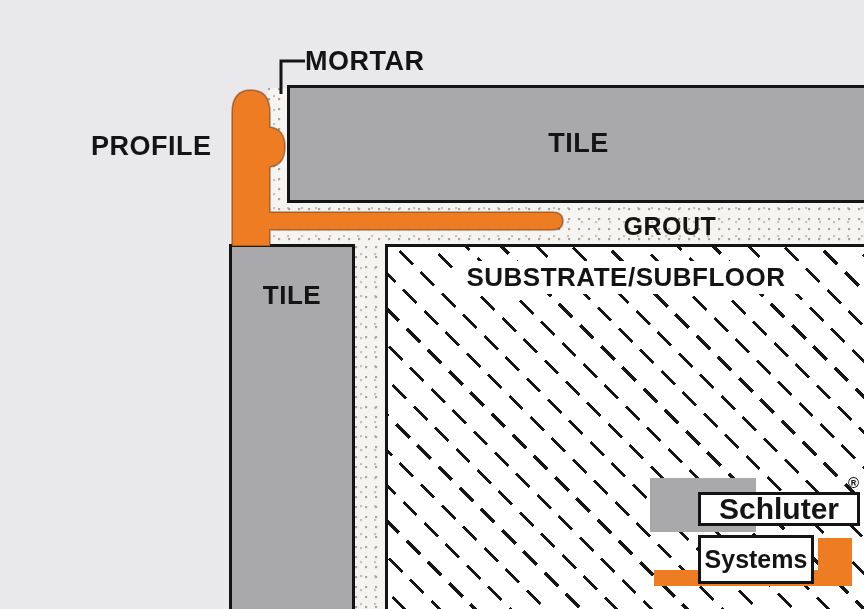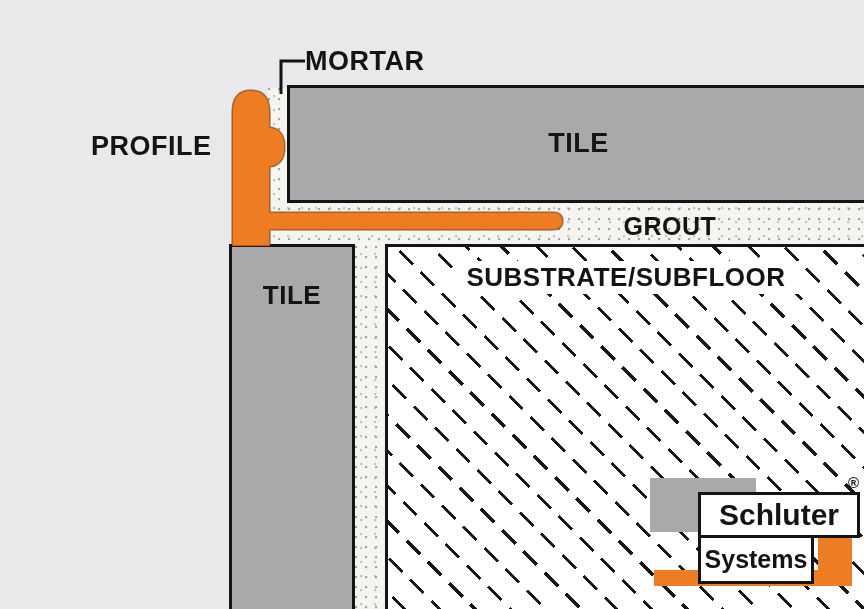--- a/index.html
+++ b/index.html
@@ -94,21 +94,21 @@
   </svg>
 
   <div class="abs label" style="left:305px;top:47px;">MORTAR</div>
 
   <div class="abs label" style="left:66px;top:132px;margin-left:25px;">PROFILE</div>
 
   <div class="abs" style="left:648px;top:476px;width:216px;height:112px;">
     <div class="abs" style="left:2px;top:2px;width:106px;height:54px;background:#a9a9ab;"></div>
     <div class="abs" style="left:170px;top:62px;width:34px;height:48px;background:#ee7c23;"></div>
     <div class="abs" style="left:6px;top:94px;width:198px;height:16px;background:#ee7c23;"></div>
-    <div class="abs logo-box" style="left:50px;top:16px;width:162px;height:46px;font-size:30px;">
+    <div class="abs logo-box" style="left:50px;top:16px;width:162px;height:34px;font-size:30px;">
       <span>Schluter</span>
     </div>
     <div class="abs logo-box" style="left:50px;top:59px;width:116px;height:49px;font-size:25px;">
       <span>Systems</span>
     </div>
     <div class="abs" style="left:200px;top:-2px;font-size:15px;font-weight:bold;color:#141414;">®</div>
   </div>
 
 </div>
 

